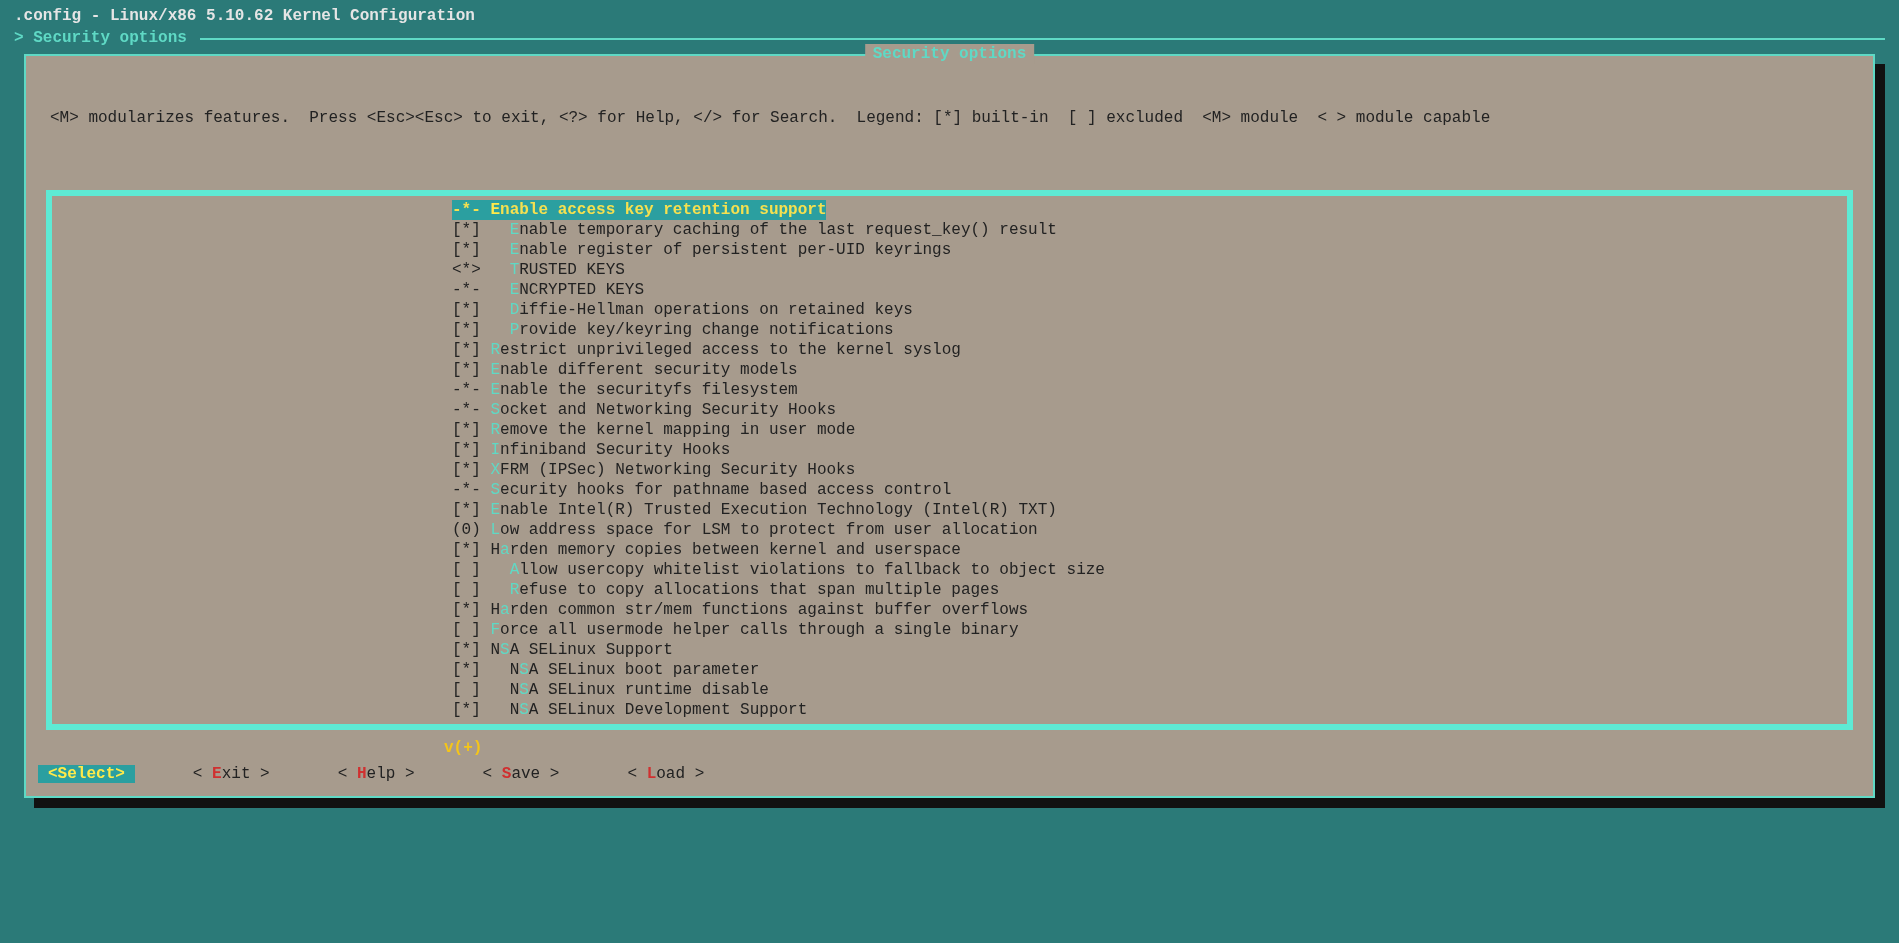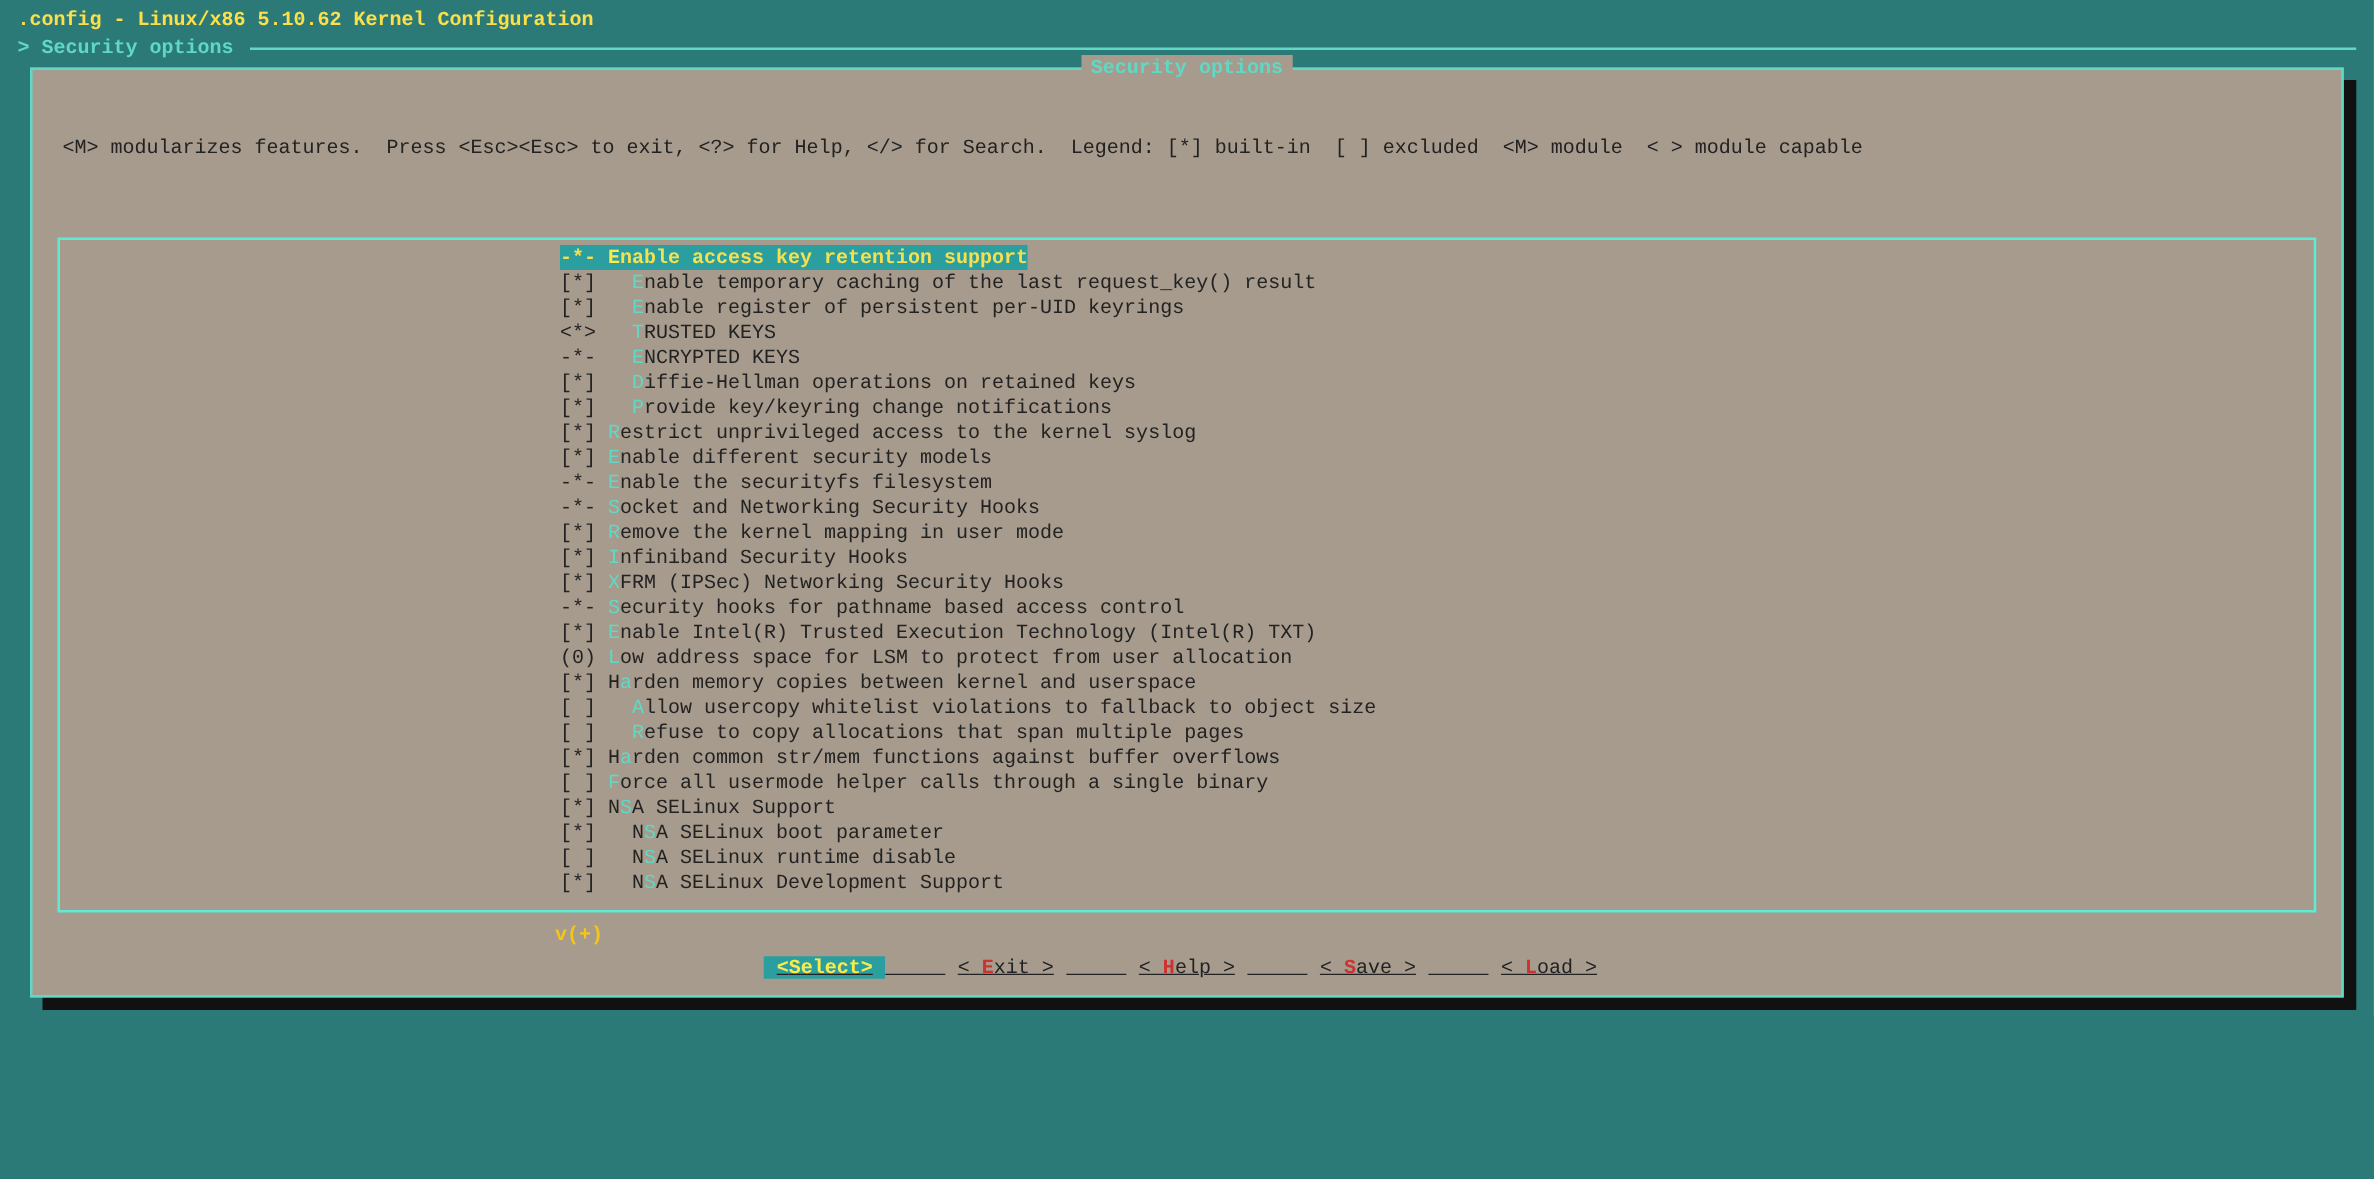--- a/index.html
+++ b/index.html
@@ -10,21 +10,21 @@
     line-height: 1.25;
     width: 1899px;
     height: 943px;
     overflow: hidden;
     color: #333;
   }
   .outer {
     padding: 4px 10px 10px 10px;
   }
   .title-line {
-    color: #fde047;
+    color: #e5e5e5;
     font-weight: bold;
     padding: 2px 4px;
   }
   .breadcrumb-line {
     color: #5fd9c5;
     font-weight: bold;
     padding: 0 4px 2px 4px;
     display: flex;
     align-items: center;
     white-space: pre;
@@ -58,21 +58,21 @@
     padding: 0 8px;
     font-weight: bold;
     white-space: pre;
   }
   .help-text {
     color: #222;
     white-space: pre-wrap;
     padding: 6px 12px 12px 12px;
   }
   .list-frame {
-    border: 2px solid #5eead4;
+    border: 6px solid #5eead4;
     margin: 10px 8px 8px 8px;
     padding: 4px 0 4px 0;
     height: 540px;
     overflow: hidden;
   }
   .opt-row {
     white-space: pre;
     color: #222;
     padding: 0 0 0 400px;
   }
@@ -85,25 +85,23 @@
     padding-left: 0;
     font-weight: bold;
   }
   .opt-row.selected .hotkey { color: #ffea4a; }
   .scroll-ind {
     color: #f5c518;
     font-weight: bold;
     padding-left: 406px;
   }
   .buttons {
-    text-align: center;
     padding: 6px 0 2px 0;
     white-space: pre;
     color: #222;
-    text-decoration: underline;
   }
   .btn { padding: 0 10px; }
   .btn .bracket { color: #222; }
   .btn .hot { color: #d03030; font-weight: bold; }
   .btn.active {
     background: #2b9fa0;
     color: #ffea4a;
     font-weight: bold;
   }
   .btn.active .bracket { color: #ffea4a; }

